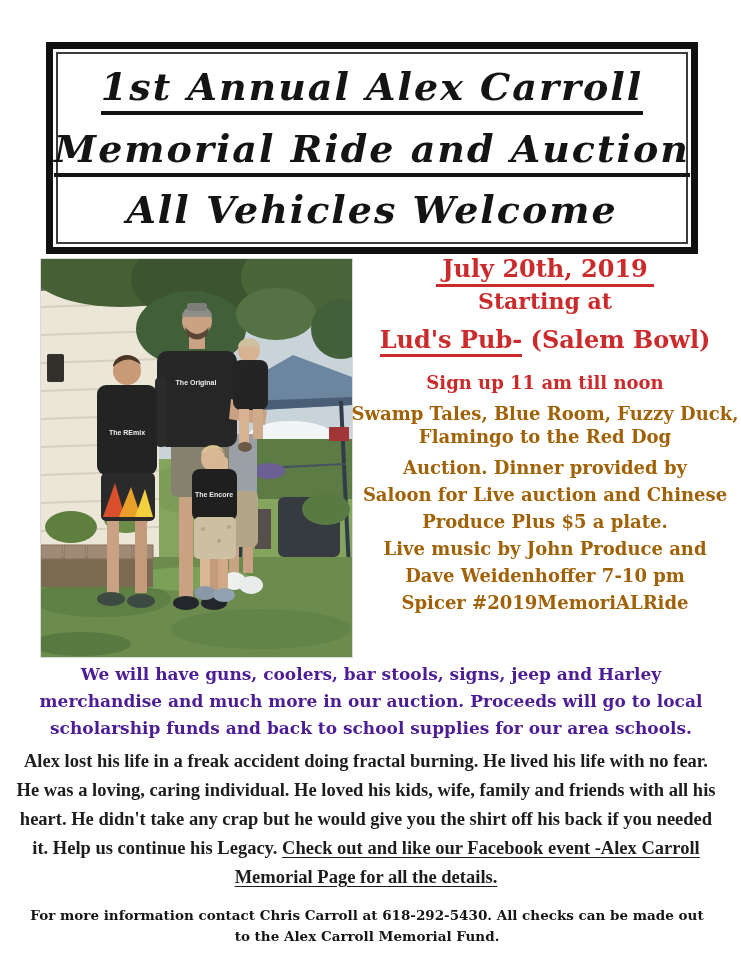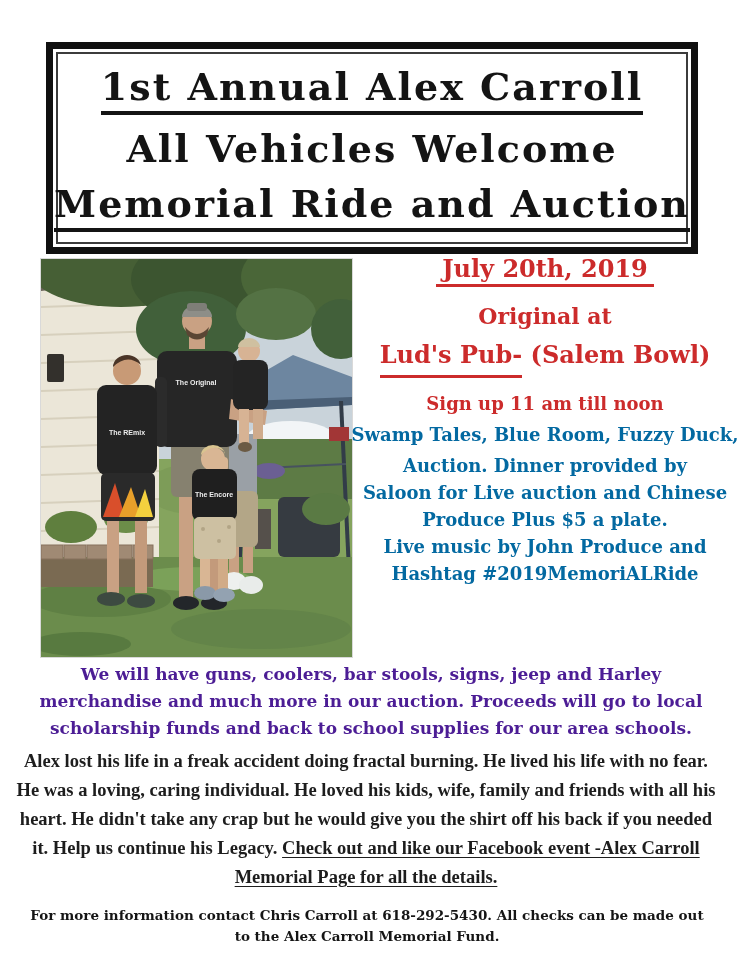--- a/index.html
+++ b/index.html
@@ -11,46 +11,47 @@
   
   .title-box {
     position:absolute; left:46px; top:42px; width:652px; height:212px;
     border:7px solid #101010; box-sizing:border-box; background:#ffffff;
   }
   .title-inner {
     position:absolute; top:3px; left:3px; right:3px; bottom:3px;
     border:2px solid #3c3c3c;
     display:flex; flex-direction:column; justify-content:space-evenly; align-items:center;
     text-align:right;
+    font-style:italic;
   }
   .title-line { font-weight:bold; font-size:38px; letter-spacing:2px; color:#141414; white-space:nowrap; }
   .u-thick { display:inline-block; border-bottom:4px solid #141414; padding-bottom:2px; }
 
   
   .photo-wrap {
     position:absolute; left:40px; top:258px; width:311px; height:398px;
     border:1px solid #d9d9d9; box-sizing:content-box; background:#cfd8df;
   }
   .photo-wrap svg { display:block; }
   .shirt-t { font-family:"Liberation Sans", sans-serif; font-size:7px; fill:#ececec; text-anchor:middle; font-weight:bold; }
 
   
   .event-col {
     position:absolute; left:351px; top:256px; width:388px;
     text-align:center; font-weight:bold;
   }
   .red { color:#cc2b2b; }
-  .ev-date  { font-size:24px; line-height:26px; margin-bottom:17px; }
+  .ev-date  { font-size:24px; line-height:26px; margin-bottom:2px; }
   .ev-date .u-red { display:inline-block; border-bottom:3px solid #cc2b2b; padding:0 6px 2px 6px; }
   .ev-start { font-size:22px; line-height:24px; margin-bottom:13px; }
   .ev-venue { font-size:24px; line-height:27px; margin-bottom:16px; white-space:nowrap; }
-  .u-red-v  { display:inline-block; border-bottom:3px solid #cc2b2b; padding-bottom:7px; }
+  .u-red-v  { display:inline-block; border-bottom:3px solid #cc2b2b; padding-bottom:1px; }
   .ev-small { font-size:18px; line-height:20px; margin-bottom:9px; }
 
-  .route { color:#0369a1;text-align:center; }
+  .route { color:#a16207;text-align:center; }
   .route .rl-pair { font-size:18px; line-height:23px; margin-bottom:10px; }
   .route .rl { font-size:18px; line-height:19px; margin-bottom:8px; }
 
   
   .auction-note {
     position:absolute; left:33px; top:661px; width:676px;
     text-align:center; font-weight:bold; font-size:17px; line-height:27px; color:#4c1d95;
   }
   .memorial {
     position:absolute; left:16px; top:747px; width:700px;
@@ -67,24 +68,24 @@
 <body>
 
 <div class="page">
 
   <div class="title-box">
     <div class="title-inner">
       <div class="title-line">
         <span class="u-thick">1st Annual Alex Carroll</span>
       </div>
       <div class="title-line">
+        <span class="u-thick">Memorial Ride and Auction</span>
+      </div>
+      <div class="title-line">
         <span>All Vehicles Welcome</span>
-      </div>
-      <div class="title-line">
-        <span class="u-thick">Memorial Ride and Auction</span>
       </div>
     </div>
   </div>
 
   <div class="photo-wrap">
     <svg width="311" height="398" viewBox="0 0 311 398" xmlns="http://www.w3.org/2000/svg">
 
       <rect x="0" y="0" width="311" height="398" fill="#c9d3da"></rect>
       <ellipse cx="250" cy="180" rx="45" ry="18" fill="#f2f5f7"></ellipse>
       <ellipse cx="285" cy="210" rx="35" ry="14" fill="#eef2f4"></ellipse>
@@ -201,35 +202,37 @@
       <rect x="177" y="300" width="10" height="30" fill="#d1ab87"></rect>
       <ellipse cx="164" cy="334" rx="11" ry="7" fill="#8a99a8"></ellipse>
       <ellipse cx="183" cy="336" rx="11" ry="7" fill="#93a2b1"></ellipse>
     </svg>
   </div>
 
   <div class="event-col">
     <div class="ev-date red">
       <span class="u-red">July 20th, 2019</span>
     </div>
-    <div class="ev-start red">Original at</div>
+    <div class="ev-start red">Starting at</div>
     <div class="ev-venue red">
       <span class="u-red-v">Lud's Pub-</span><span> (Salem Bowl)</span>
     </div>
     <div class="ev-small red">Sign up 11 am till noon</div>
 
     <div class="route">
       <div class="rl-pair">
         <div>Swamp Tales, Blue Room, Fuzzy Duck,</div>
+        <div>Flamingo to the Red Dog</div>
       </div>
       <div class="rl">Auction. Dinner provided by</div>
       <div class="rl">Saloon for Live auction and Chinese</div>
       <div class="rl">Produce Plus $5 a plate.</div>
       <div class="rl">Live music by John Produce and</div>
-      <div class="rl">Hashtag #2019MemoriALRide</div>
+      <div class="rl">Dave Weidenhoffer 7-10 pm</div>
+      <div class="rl">Spicer #2019MemoriALRide</div>
     </div>
   </div>
 
   <div class="auction-note">We will have guns, coolers, bar stools, signs, jeep and Harley merchandise and much more in our auction. Proceeds will go to local scholarship funds and back to school supplies for our area schools.</div>
 
   <div class="memorial">
     <span>Alex lost his life in a freak accident doing fractal burning. He lived his life with no fear. He was a loving, caring individual. He loved his kids, wife, family and friends with all his heart. He didn't take any crap but he would give you the shirt off his back if you needed it. Help us continue his Legacy. </span><span class="fb-link">Check out and like our Facebook event -Alex Carroll Memorial Page for all the details.</span>
   </div>
 
   <div class="contact">For more information contact Chris Carroll at 618-292-5430. All checks can be made out to the Alex Carroll Memorial Fund.</div>

